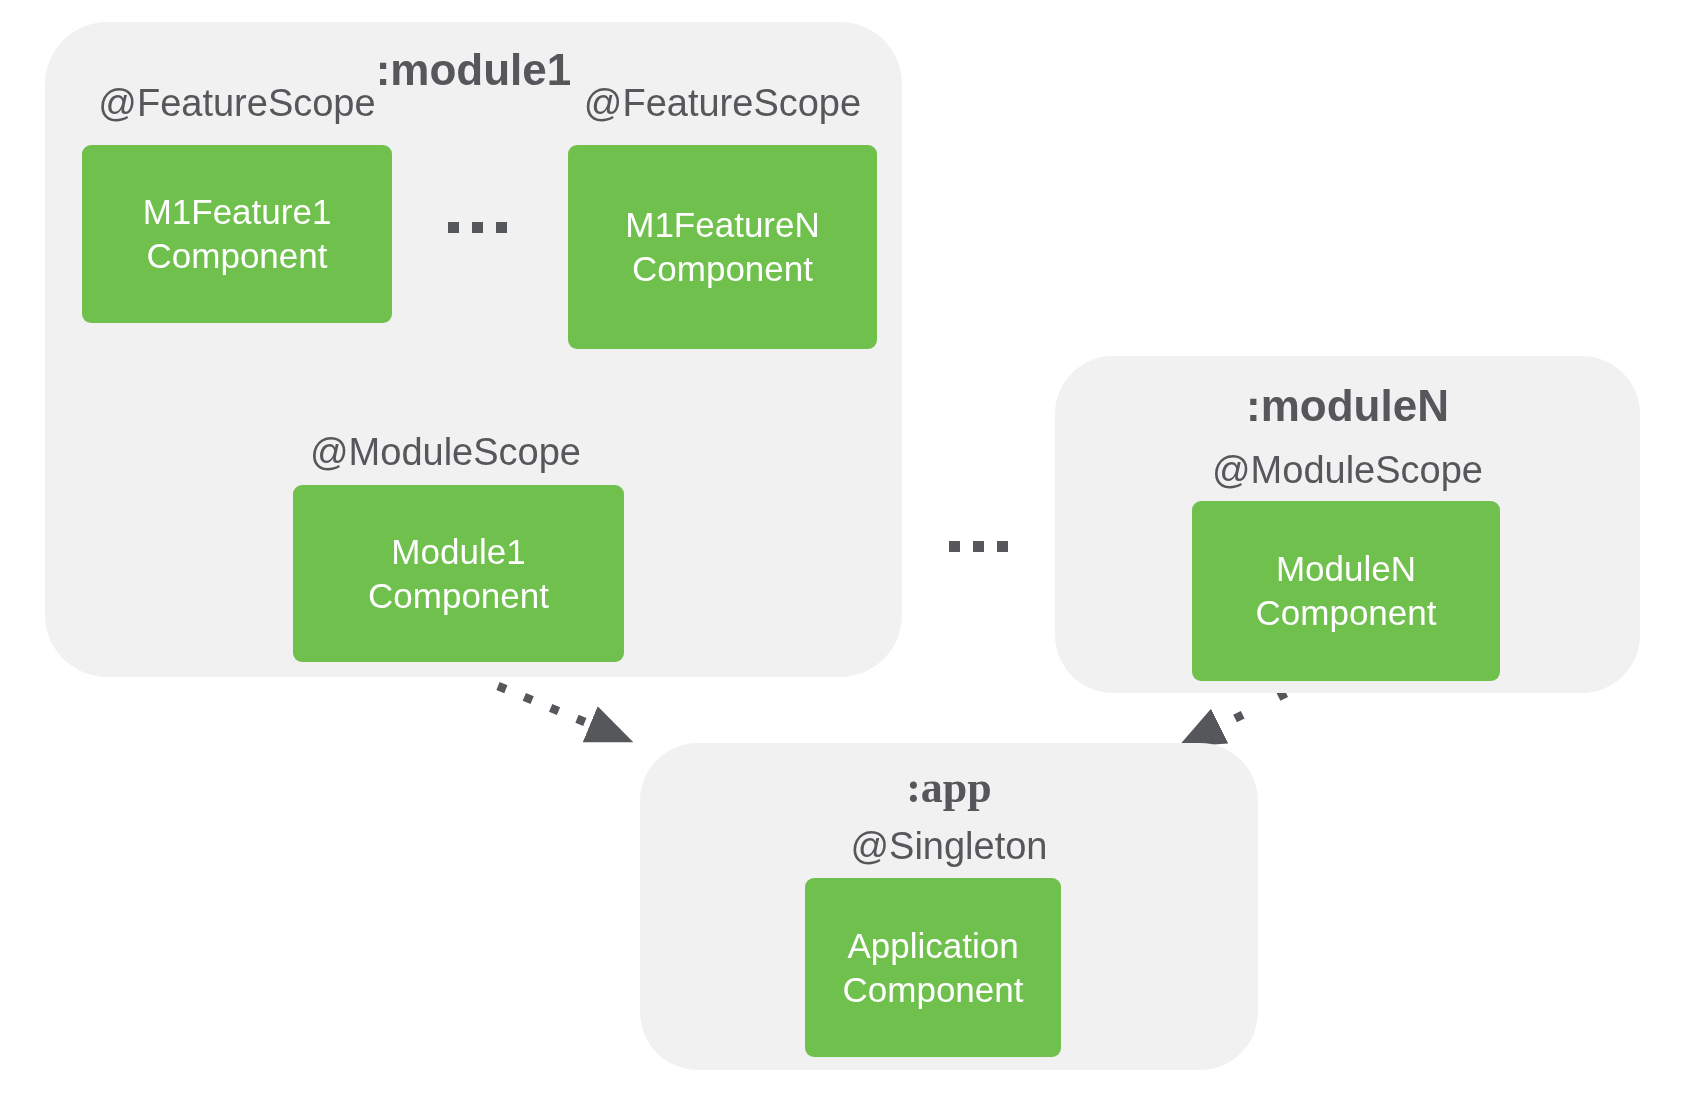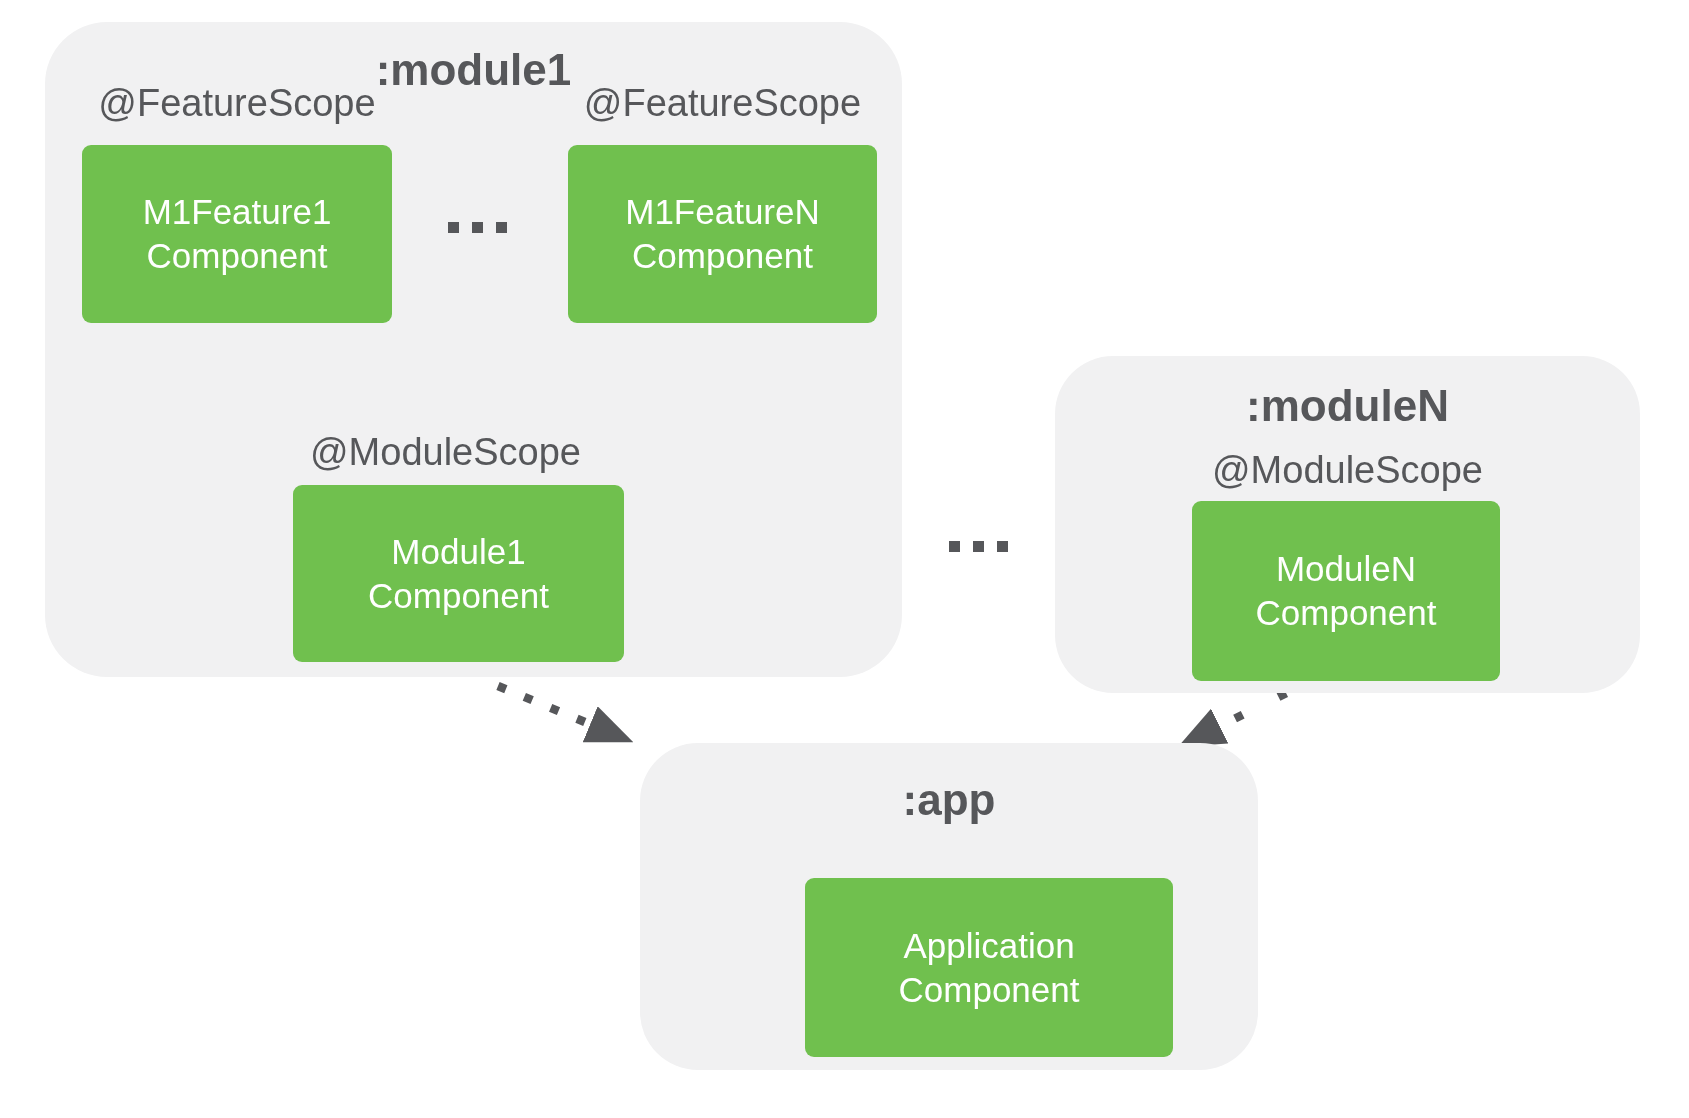--- a/index.html
+++ b/index.html
@@ -92,21 +92,21 @@
       <div>M1Feature1</div>
       <div>Component</div>
     </div>
 
     <div class="dots" style="left:372px; top:200px;" title="...">
       <span class="sqdot"></span>
       <span class="sqdot"></span>
       <span class="sqdot"></span>
     </div>
 
-    <div class="gbox" style="left:523px; top:123px; width:309px; height:178px;">
+    <div class="gbox" style="left:523px; top:123px; width:309px; height:204px;">
       <div>M1FeatureN</div>
       <div>Component</div>
     </div>
 
     <div class="label" style="left:248px; top:413px; width:305px;">@ModuleScope</div>
 
     <div class="gbox" style="left:248px; top:463px; width:331px; height:177px;">
       <div>Module1</div>
       <div>Component</div>
     </div>
@@ -121,20 +121,21 @@
   <div class="group g-moduleN">
     <div class="title" style="top:28px;">:moduleN</div>
     <div class="label" style="left:0; right:0; top:97px;">@ModuleScope</div>
     <div class="gbox" style="left:137px; top:145px; width:308px; height:180px;align-items:center;">
       <div>ModuleN</div>
       <div>Component</div>
     </div>
   </div>
 
   <div class="group g-app">
-    <div class="title" style="top:35px;">:app</div>
-    <div class="gbox" style="left:165px; top:135px; width:368px; height:179px;">
+    <div class="title" style="top:23px;font-family:Liberation Serif, serif;">:app</div>
+    <div class="label" style="left:0; right:0; top:86px;">@Singleton</div>
+    <div class="gbox" style="left:165px; top:135px; width:256px; height:179px;">
       <div>Application</div>
       <div>Component</div>
     </div>
   </div>
 
 </div>
 
 </body></html>

